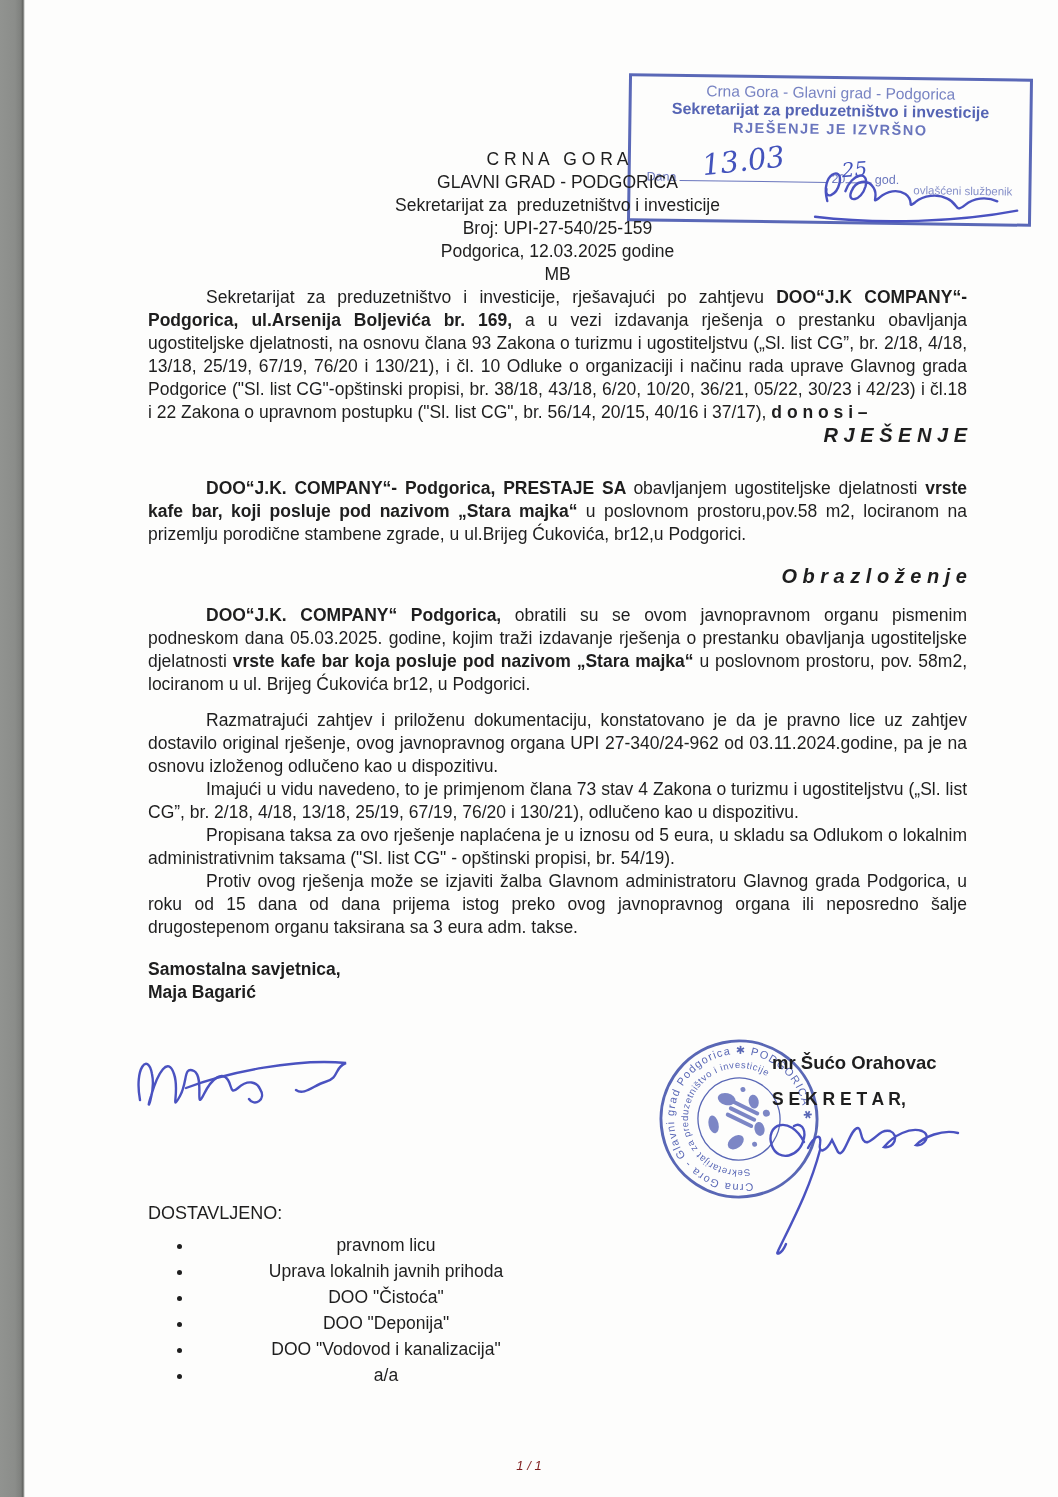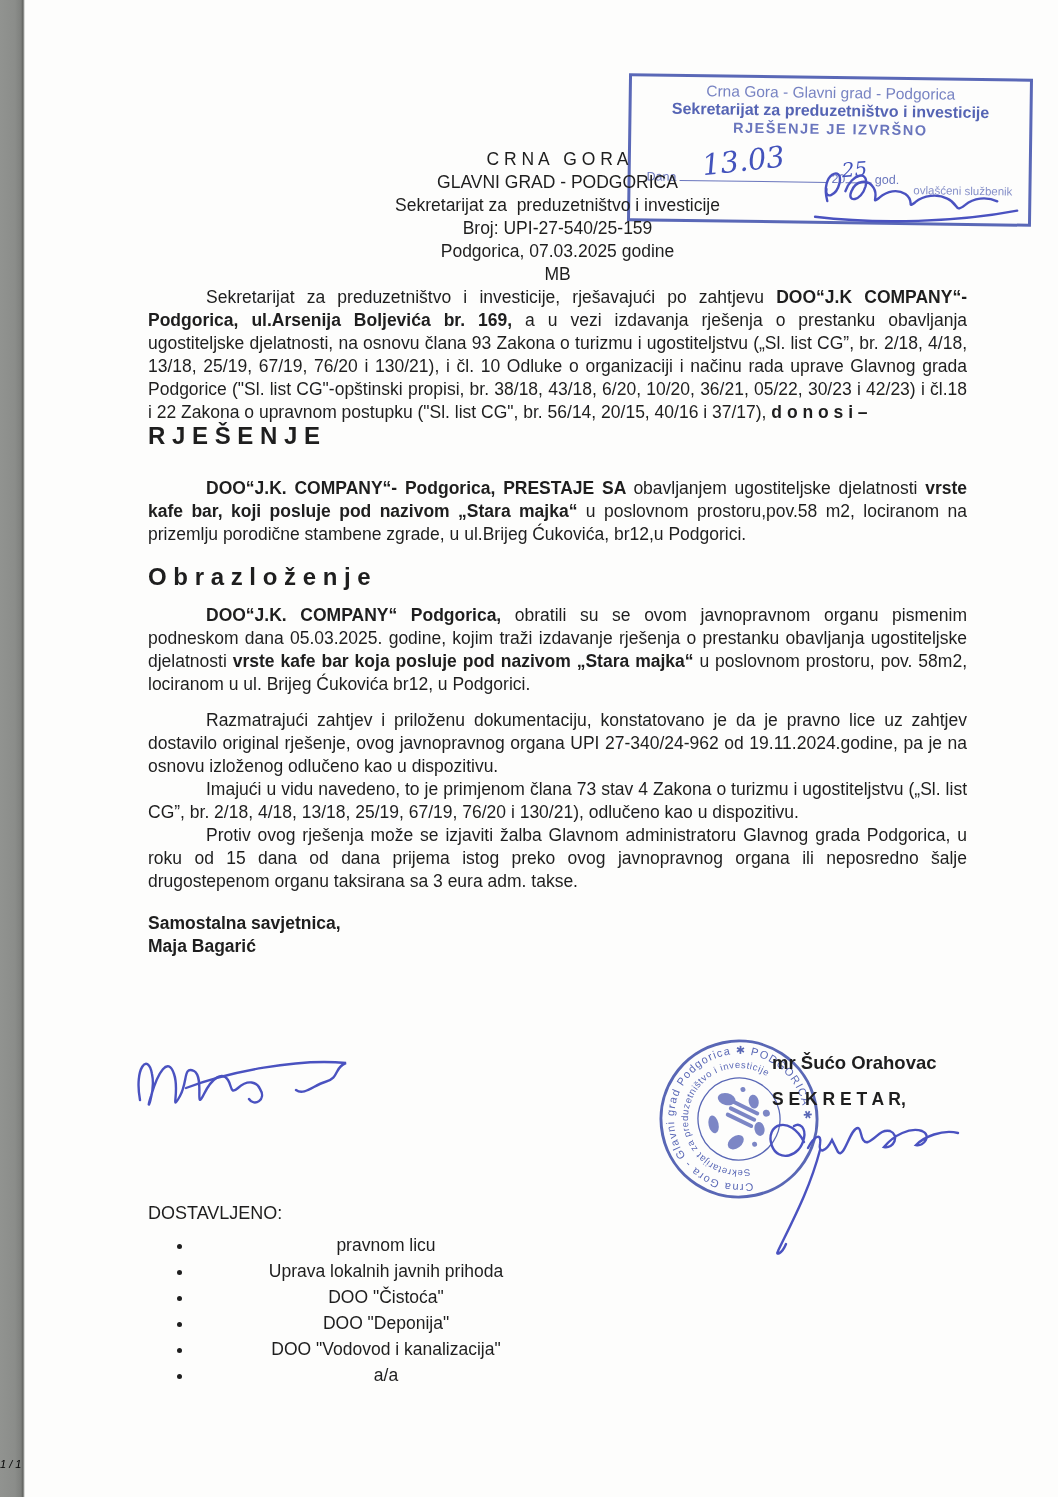--- a/index.html
+++ b/index.html
@@ -12,21 +12,21 @@
   
   .scan-strip {
     position:absolute; left:0; top:0; width:25px; height:100%;
     background:linear-gradient(90deg,#919390 0%,#8b8d8a 60%,#7e807d 84%,#5f615e 92%,#c9cac8 97%,#fdfdfc 100%);
   }
   
   .content { position:absolute; left:148px; top:148px; width:819px; font-size:17.5px; line-height:23px; }
   .hdr-line { white-space:pre;text-align:center; }
   p.body { text-align:justify; text-indent:58px; }
   .b { font-weight:bold; }
-  .heading { text-align:left; font-weight:bold; font-size:24px; }
+  .heading { text-align:right; font-weight:bold; font-size:20px;font-style:italic; }
   .h-res { margin-top:0px; }
   .h-obr { margin-top:19px; }
   .gap18 { margin-top:30px; }
   .gap16 { margin-top:16px; }
   .gap13 { margin-top:13px; }
   .sig-left { margin-top:19px; font-weight:bold; line-height:23px; }
   
   .exec-stamp {
     position:absolute; left:628px; top:76px; width:404px; height:148px;
     border:3px solid rgba(61,78,170,.85); transform:rotate(0.8deg);
@@ -49,22 +49,22 @@
   .sig-right { position:absolute; left:772px; top:1052px; }
   .sig-right-name { font-weight:bold; font-size:18.5px; }
   .sig-right-title { font-weight:bold; font-size:17.5px; margin-top:15px; }
   .sig-orah-svg { position:absolute; left:742px; top:1096px; }
   
   .delivered { position:absolute; left:148px; top:1203px; width:430px; }
   .delivered-heading { font-weight:normal; font-size:18px; }
   .delivered ul { margin-top:8px; padding-left:46px;text-align:center; }
   .delivered li { font-size:17.5px; line-height:26px; }
   
-  .footer { position:absolute; left:0; top:1458px; width:100%; 
-            font-style:italic; font-size:11px; color:#000000; }
+  .footer { position:absolute; left:0; top:1458px; width:100%; text-align:center;
+            font-style:italic; font-size:13px; color:#7f1d1d; }
 </style>
 </head>
 <body>
 
 <div class="page">
 
   <div class="scan-strip"></div>
 
   <div class="exec-stamp">
     <div class="es-line1">Crna Gora - Glavni grad - Podgorica</div>
@@ -83,35 +83,36 @@
         <path d="M6 56 C70 63 150 59 208 47"></path>
       </g>
     </svg>
   </div>
 
   <div class="content">
     <div class="hdr-line">C R N A   G O R A</div>
     <div class="hdr-line">GLAVNI GRAD - PODGORICA</div>
     <div class="hdr-line">Sekretarijat za  preduzetništvo i investicije</div>
     <div class="hdr-line">Broj: UPI-27-540/25-159</div>
-    <div class="hdr-line">Podgorica, 07.03.2025 godine</div>
+    <div class="hdr-line">Podgorica, 12.03.2025 godine</div>
     <div class="hdr-line">MB</div>
 
     <p class="body"><span>Sekretarijat za preduzetništvo i investicije, rješavajući po zahtjevu </span><span class="b">DOO“J.K COMPANY“- Podgorica, ul.Arsenija Boljevića br. 169,</span><span> a u vezi izdavanja rješenja o prestanku obavljanja ugostiteljske djelatnosti, na osnovu člana 93 Zakona o turizmu i ugostiteljstvu („Sl. list CG”, br. 2/18, 4/18, 13/18, 25/19, 67/19, 76/20 i 130/21), i čl. 10 Odluke o organizaciji i načinu rada uprave Glavnog grada Podgorice ("Sl. list CG"-opštinski propisi, br. 38/18, 43/18, 6/20, 10/20, 36/21, 05/22, 30/23 i 42/23) i čl.18 i 22 Zakona o upravnom postupku ("Sl. list CG", br. 56/14, 20/15, 40/16 i 37/17),  </span><span class="b">d o n o s i –</span></p>
 
     <div class="heading h-res">R J E Š E N J E</div>
 
     <p class="body gap18"><span class="b">DOO“J.K. COMPANY“- Podgorica, PRESTAJE SA </span><span>obavljanjem ugostiteljske djelatnosti </span><span class="b">vrste kafe bar, koji posluje pod nazivom „Stara majka“</span><span> u poslovnom prostoru,pov.58 m2, lociranom na prizemlju porodične stambene zgrade, u ul.Brijeg Ćukovića, br12,u Podgorici.</span></p>
 
     <div class="heading h-obr">O b r a z l o ž e n j e</div>
 
     <p class="body gap16"><span class="b">DOO“J.K. COMPANY“ Podgorica,</span><span> obratili su se ovom javnopravnom organu pismenim podneskom dana 05.03.2025. godine, kojim traži izdavanje rješenja o prestanku obavljanja ugostiteljske djelatnosti </span><span class="b">vrste kafe bar koja posluje pod nazivom „Stara majka“</span><span> u poslovnom prostoru,  pov. 58m2, lociranom u ul. Brijeg Ćukovića br12, u Podgorici.</span></p>
 
-    <p class="body gap13">Razmatrajući zahtjev i priloženu dokumentaciju, konstatovano je da je pravno lice uz zahtjev dostavilo original rješenje, ovog javnopravnog organa UPI 27-340/24-962 od 19.11.2024.godine,  pa je na osnovu izloženog odlučeno kao u dispozitivu.</p>
+    <p class="body gap13">Razmatrajući zahtjev i priloženu dokumentaciju, konstatovano je da je pravno lice uz zahtjev dostavilo original rješenje, ovog javnopravnog organa UPI 27-340/24-962 od 03.11.2024.godine,  pa je na osnovu izloženog odlučeno kao u dispozitivu.</p>
     <p class="body">Imajući u vidu navedeno, to je primjenom člana 73 stav 4 Zakona o turizmu i ugostiteljstvu  („Sl. list CG”, br. 2/18, 4/18, 13/18, 25/19, 67/19, 76/20 i 130/21), odlučeno kao u dispozitivu.</p>
+    <p class="body">Propisana taksa za ovo rješenje naplaćena je u iznosu od 5 eura, u skladu sa Odlukom o lokalnim administrativnim taksama ("Sl. list CG" - opštinski propisi, br. 54/19).</p>
     <p class="body">Protiv ovog rješenja može se izjaviti žalba Glavnom  administratoru Glavnog  grada Podgorica, u roku od 15 dana od dana prijema istog preko ovog javnopravnog organa ili neposredno  šalje drugostepenom organu taksirana sa 3 eura adm. takse.</p>
 
     <div class="sig-left">
       <div>Samostalna savjetnica,</div>
       <div>Maja Bagarić</div>
     </div>
   </div>
 
   <svg class="sig-maja-svg" width="240" height="95" viewBox="0 0 240 95">
     <g fill="none" stroke="#4a52c0" stroke-width="2.4" stroke-linecap="round">

